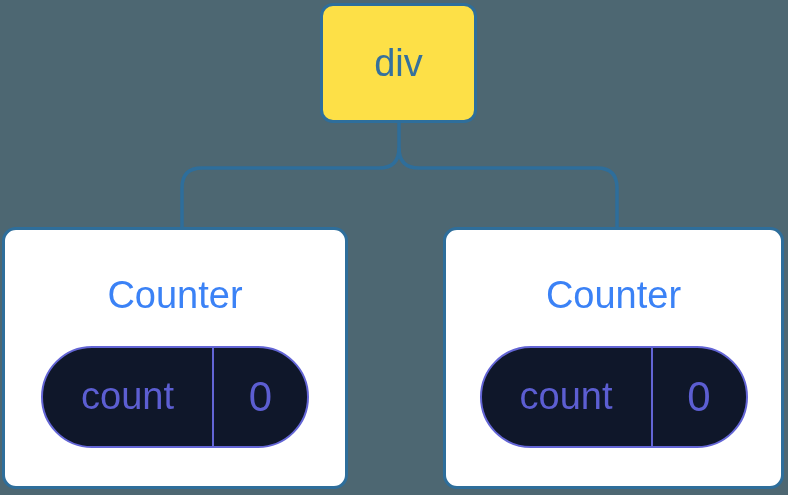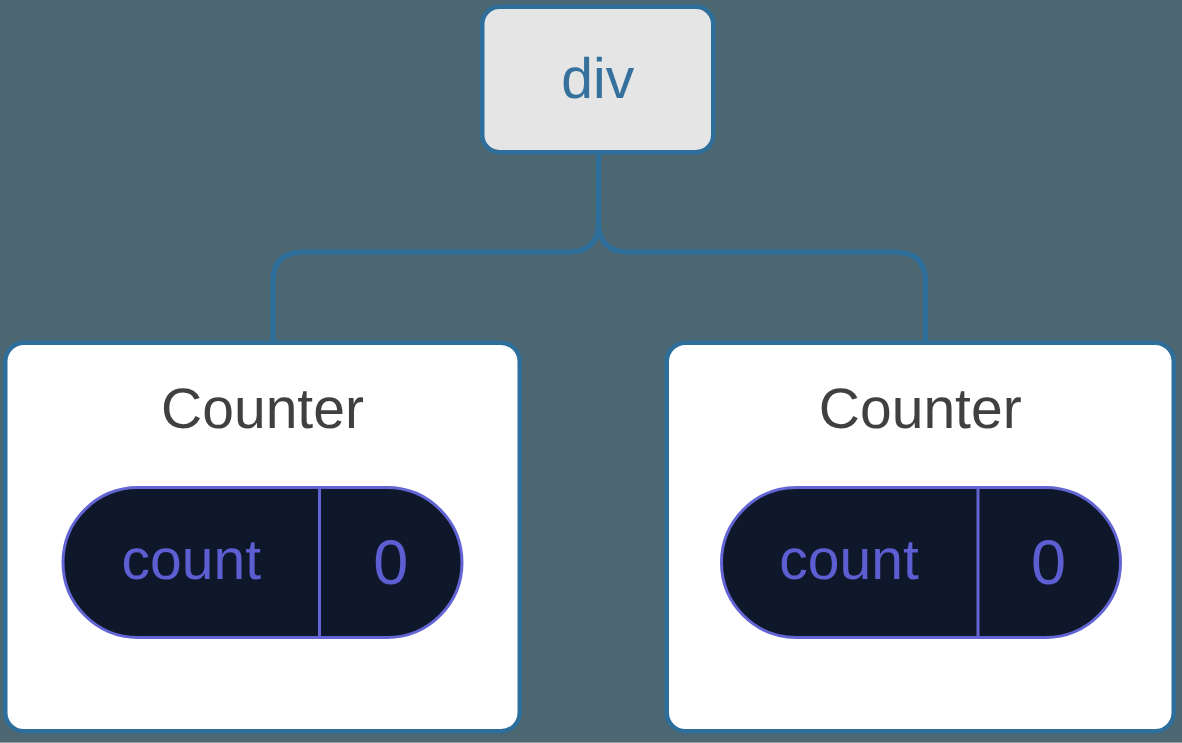--- a/index.html
+++ b/index.html
@@ -19,23 +19,23 @@
   .connector path {
     fill: none;
     stroke: #2e6e9b;
     stroke-width: 3.5;
   }
   .node-root {
     position: absolute;
     left: 320px;
     top: 3px;
     width: 157px;
-    height: 100px;
+    height: 120px;
     box-sizing: border-box;
-    background: #e5e5e5;
+    background: #fde047;
     border: 3px solid #2e6e9b;
     border-radius: 13px;
     display: flex;
     align-items: center;
     justify-content: center;
     color: #35719c;
     font-size: 38px;
     line-height: 1;
   }
   .card {
@@ -47,24 +47,24 @@
     background: #ffffff;
     border: 3px solid #2e6e9b;
     border-radius: 14px;
     display: flex;
     flex-direction: column;
     align-items: center;
   }
   .card-left  { left: 2px; }
   .card-right { left: 443px; width: 341px; }
   .card-title {
-    margin-top: 22px;
+    margin-top: 44px;
     font-size: 38px;
     line-height: 1.15;
-    color: #404040;
+    color: #3b82f6;
   }
   .pill {
     margin-top: 28px;
     width: 268px;
     height: 102px;
     box-sizing: border-box;
     border: 2.5px solid #6365d5;
     border-radius: 51px;
     display: flex;
     align-items: stretch;

